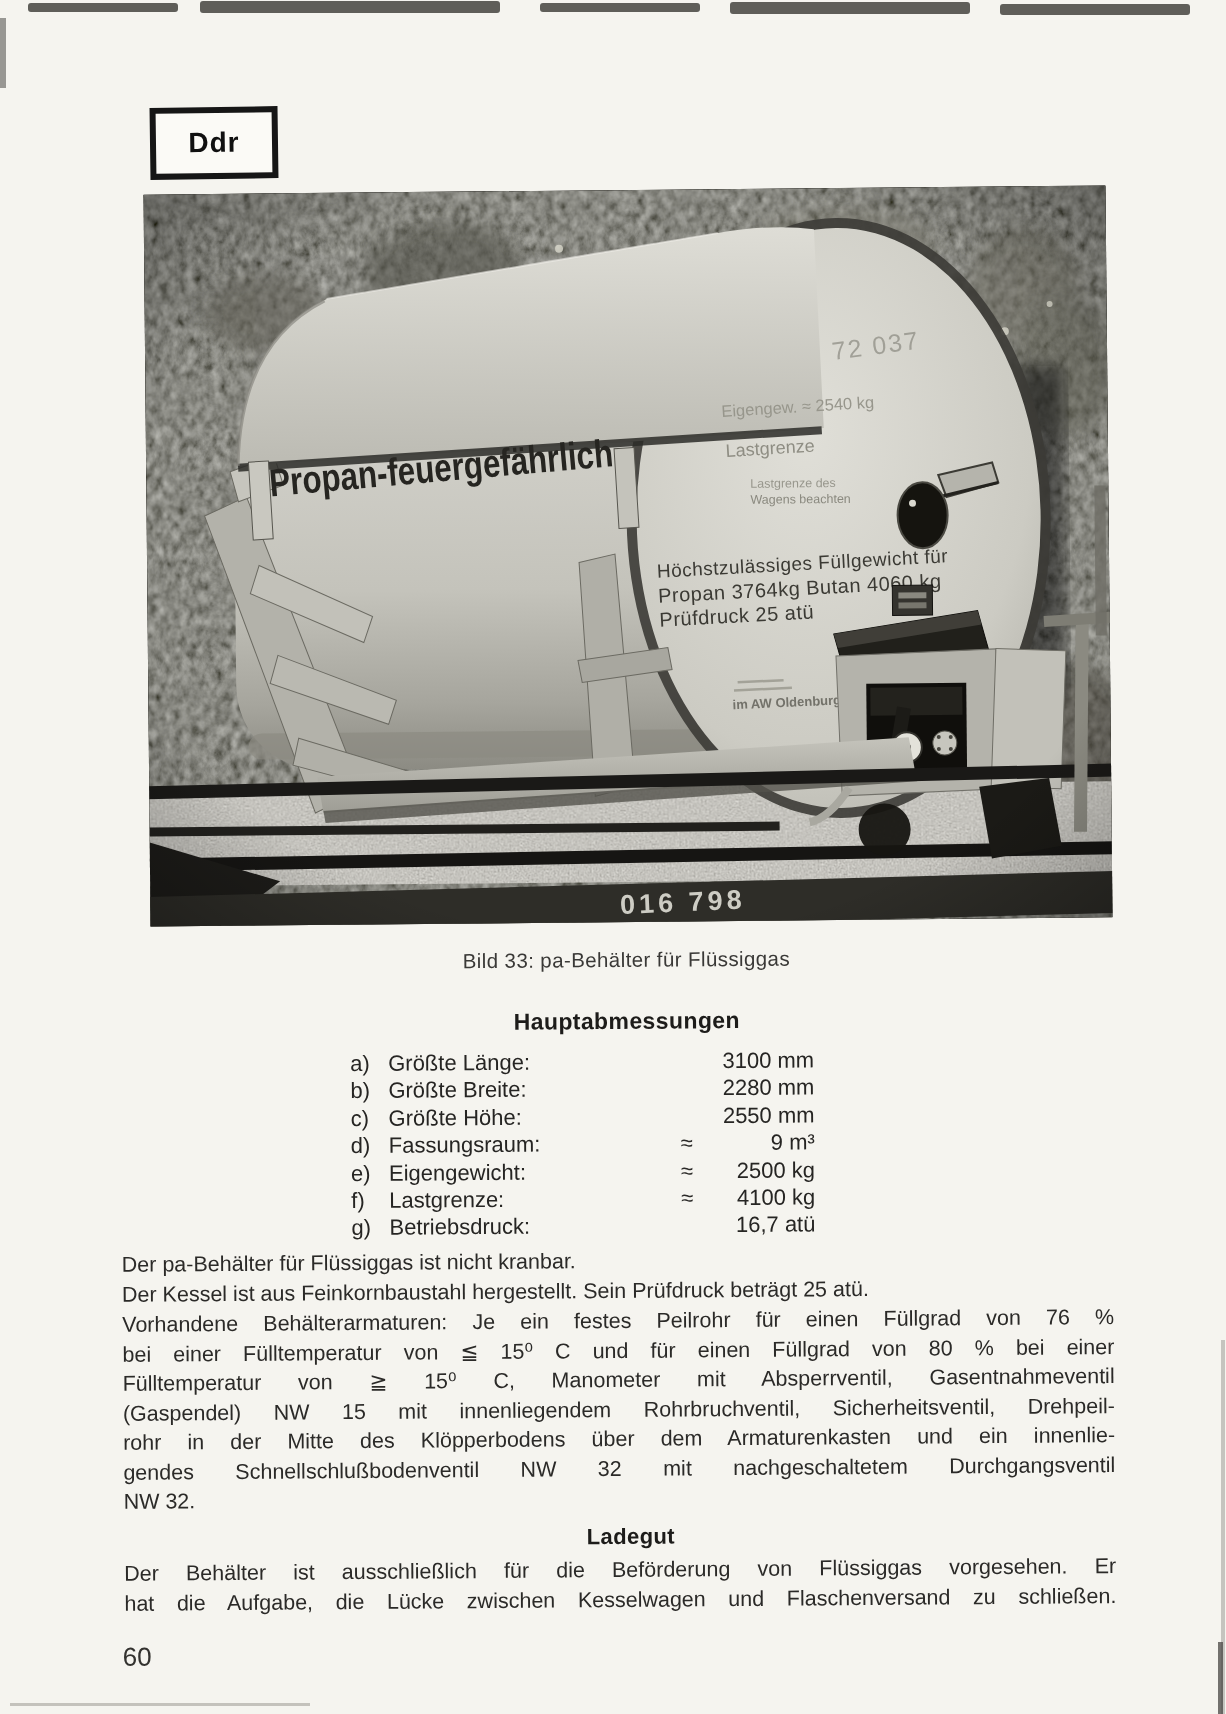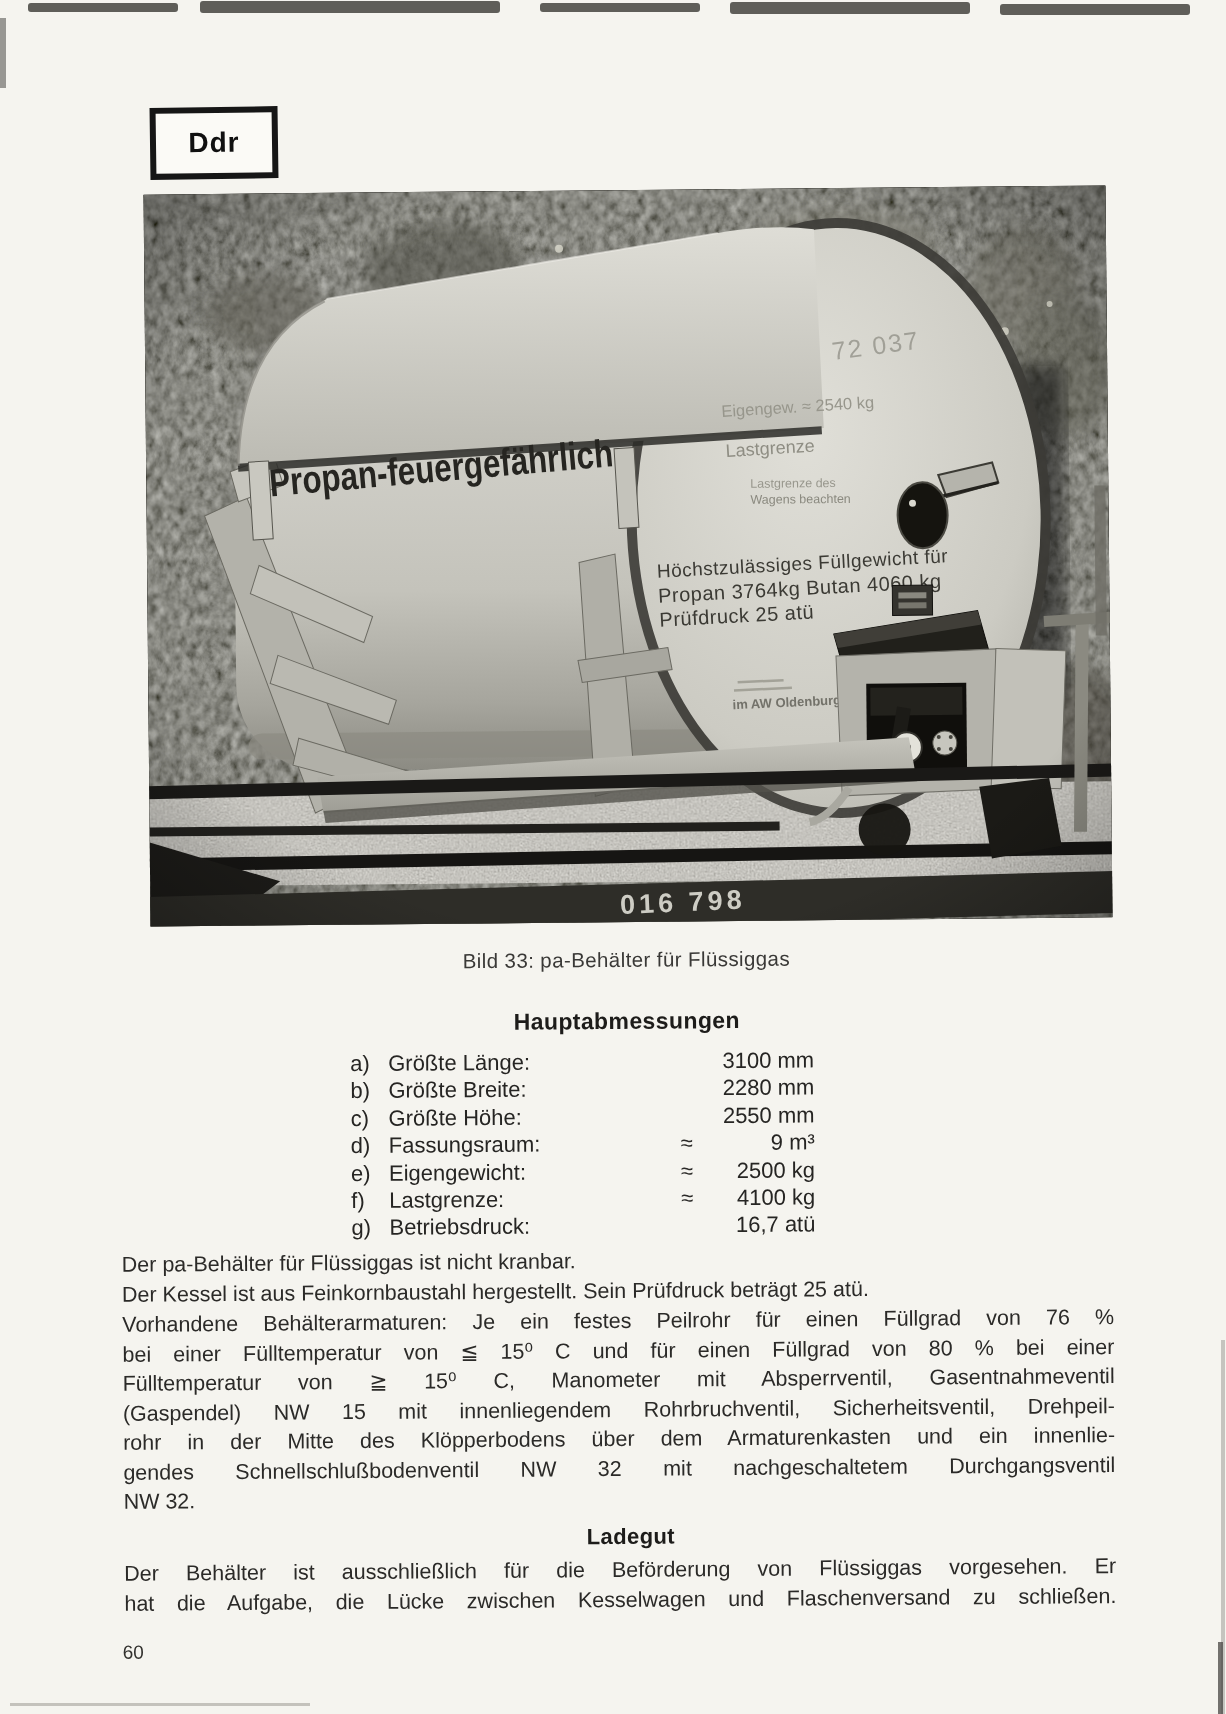--- a/index.html
+++ b/index.html
@@ -37,21 +37,21 @@
   .dims{position:absolute;left:352px;top:1048px;width:464px;font-size:22px;color:#262523;}
   .dims .row{display:flex;height:27.4px;line-height:27.4px;}
   .dims .letter{width:34px;}
   .dims .label{flex:1;padding-left:4px;}
   .dims .approx{width:30px;text-align:left;color:#2b2a28;}
   .dims .value{width:104px;text-align:right;}
   .bodytext{position:absolute;left:122px;width:992px;font-size:21.5px;line-height:29.5px;color:#2b2a28;}
   .jline{text-align:justify;text-align-last:justify;}
   .ladegut{position:absolute;left:148px;top:1524px;width:962px;text-align:center;
     font-size:22px;font-weight:bold;color:#1d1c1a;letter-spacing:.4px;}
-  .pagenum{position:absolute;left:120px;top:1638px;font-size:19px;color:#33322f;}
+  .pagenum{position:absolute;left:120px;top:1638px;font-size:26px;color:#33322f;}
 </style>
 </head>
 <body>
 
 <div>
   <div class="seg" style="left:28px;top:3px;width:150px;height:9px;"></div>
   <div class="seg" style="left:200px;top:1px;width:300px;height:12px;"></div>
   <div class="seg" style="left:540px;top:3px;width:160px;height:9px;"></div>
   <div class="seg" style="left:730px;top:2px;width:240px;height:12px;"></div>
   <div class="seg" style="left:1000px;top:4px;width:190px;height:11px;"></div>

